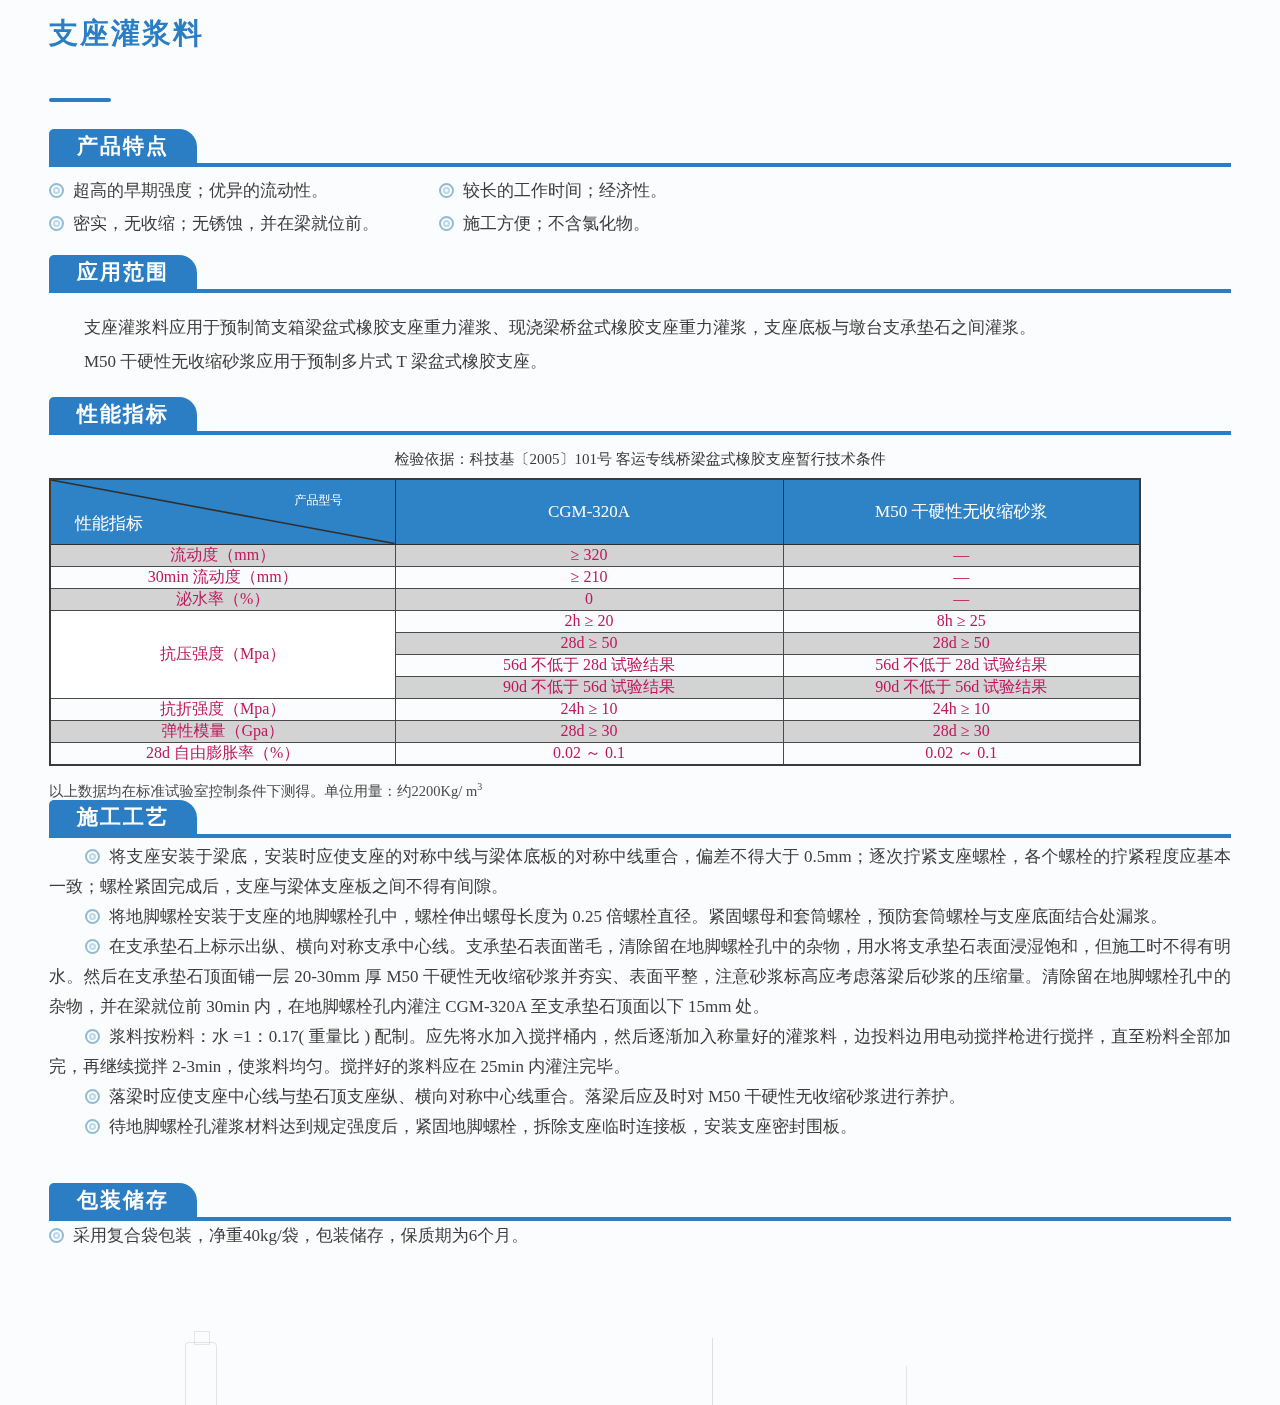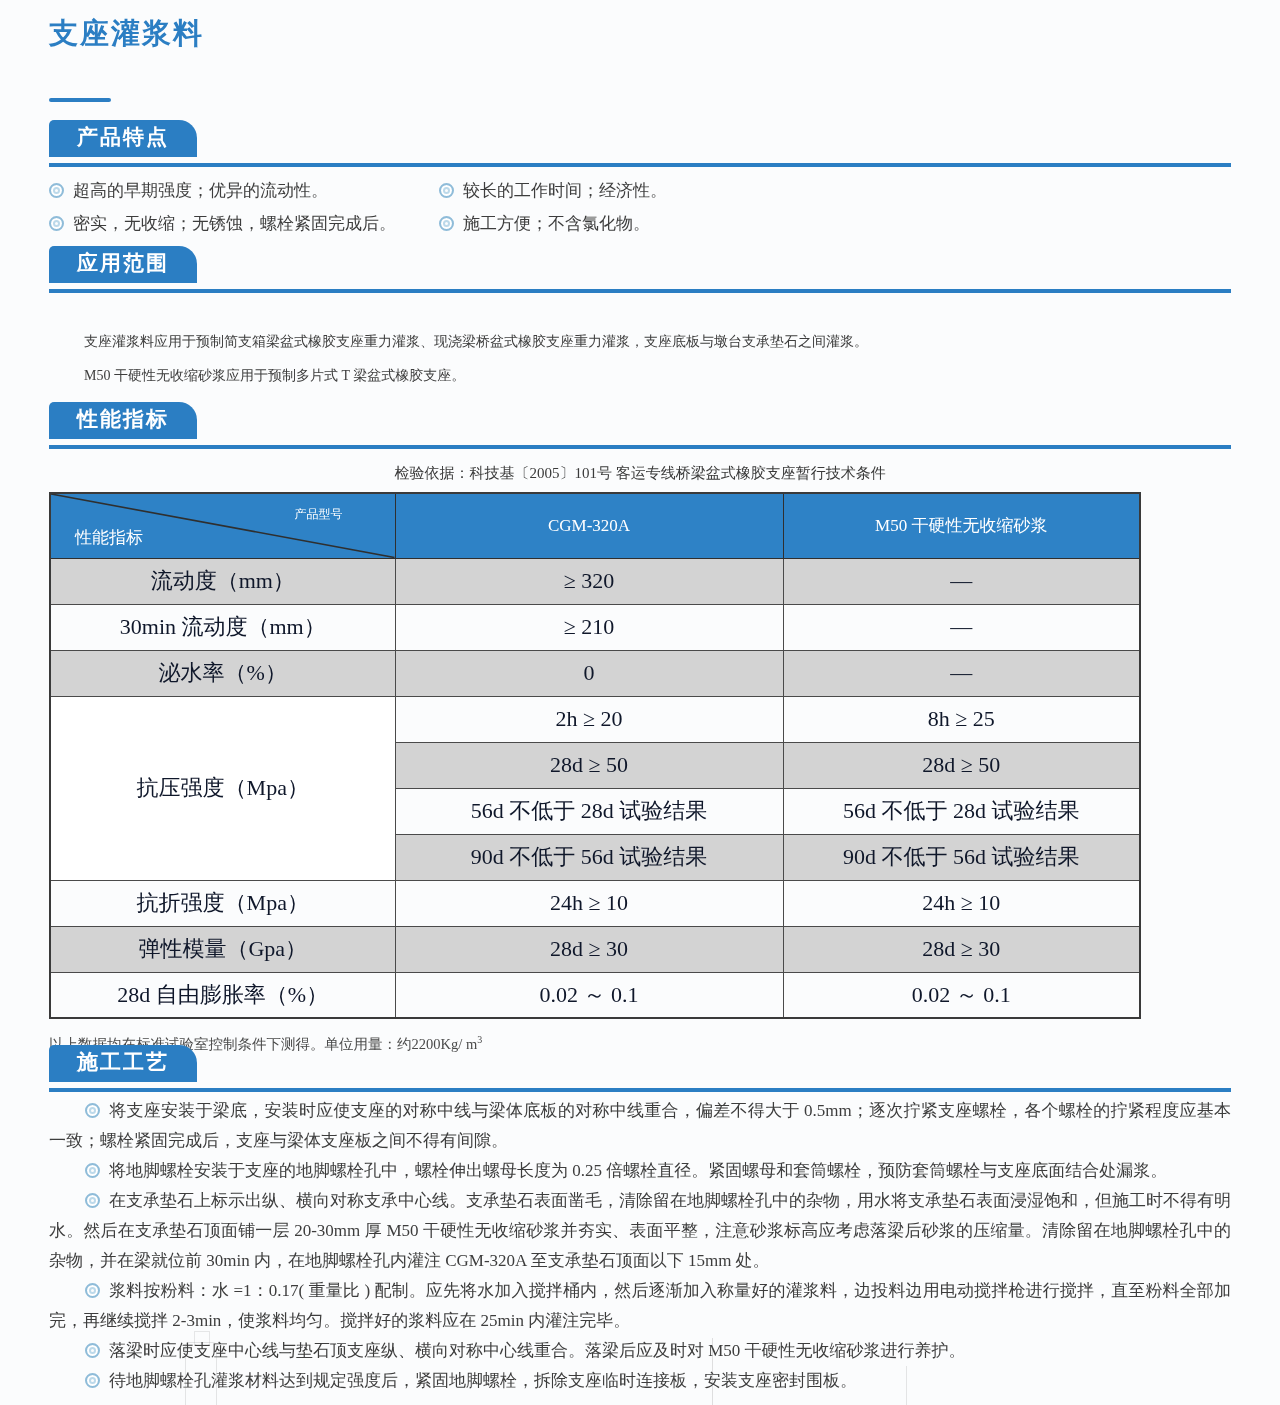--- a/index.html
+++ b/index.html
@@ -18,21 +18,21 @@
     margin:0; padding-top:14px;
     font-size:29px; line-height:38px; font-weight:bold;
     color:#2b7ec3; letter-spacing:2px;
   }
   .title-underline { width:62px; height:4px; background:#2b7ec3; margin-top:46px; border-radius:2px; }
 
   
   .sec-header { position:relative; height:37px; }
   .sec-rule { position:absolute; left:0; right:0; bottom:0; height:4px; background:#2b7ec3; }
   .sec-badge {
-    position:absolute; left:0; bottom:10px; z-index:2;
+    position:absolute; left:0; bottom:1px; z-index:2;
     height:37px; min-width:148px; padding:0 27px;
     background:#2b7ec3; color:#ffffff;
     font-size:21px; font-weight:bold; letter-spacing:2px;
     line-height:35px; text-align:center;
     border-radius:5px 18px 0 0;
   }
 
   
   .ring {
     display:inline-block; width:15px; height:15px;
@@ -42,30 +42,30 @@
   }
 
   
   .features-list {
     margin-top:12px;
     display:grid; grid-template-columns:390px 1fr;
     row-gap:9px; font-size:17px; line-height:24px;
   }
 
   
-  .app-text { margin-top:32px; padding-left:35px; font-size:14px; line-height:34px; }
+  .app-text { margin-top:18px; padding-left:35px; font-size:17px; line-height:34px; }
   .app-text p { margin:0; }
 
   
   .basis { margin-top:13px; text-align:center; font-size:15px; line-height:22px; color:#3a3a3a; }
   table.perf {
     margin-top:8px; width:1090px; border-collapse:collapse;
     border:2px solid #3a3a3a; table-layout:fixed;
   }
-  table.perf td { border:1px solid #4a4a4a; text-align:center; font-size:22px; color:#0f172a; height:46px; padding:0 6px; }
+  table.perf td { border:1px solid #4a4a4a; text-align:center; font-size:16px; color:#be185d; height:22px; padding:0 6px; }
   table.perf tr.g td { background:#d3d3d3; }
   table.perf td.white { background:#ffffff !important; }
   tr.head td { background:#2e82c6; color:#ffffff; height:65px; font-size:17px; border-color:#2f2f2f; }
   td.diag { position:relative; padding:0; }
   td.diag svg { position:absolute; left:0; top:0; width:100%; height:100%; }
   .corner-top { position:absolute; top:12px; right:52px; font-size:12px; color:#fff; }
   .corner-bottom { position:absolute; bottom:9px; left:24px; font-size:17px; color:#fff; }
   .table-note { margin-top:10px; font-size:14.5px; color:#4a4a4a; line-height:22px; }
   .table-note sup { font-size:10px; }
 
@@ -96,21 +96,21 @@
   <h1 class="doc-title">支座灌浆料</h1>
   <div class="title-underline"></div>
 
   <div class="sec-header" style="margin-top:28px;">
     <div class="sec-rule"></div>
     <div class="sec-badge">产品特点</div>
   </div>
   <div class="features-list">
     <div><span class="ring"></span><span>超高的早期强度；优异的流动性。</span></div>
     <div><span class="ring"></span><span>较长的工作时间；经济性。</span></div>
-    <div><span class="ring"></span><span>密实，无收缩；无锈蚀，螺栓紧固完成后。</span></div>
+    <div><span class="ring"></span><span>密实，无收缩；无锈蚀，并在梁就位前。</span></div>
     <div><span class="ring"></span><span>施工方便；不含氯化物。</span></div>
   </div>
 
   <div class="sec-header" style="margin-top:20px;">
     <div class="sec-rule"></div>
     <div class="sec-badge">应用范围</div>
   </div>
   <div class="app-text">
     <p>支座灌浆料应用于预制简支箱梁盆式橡胶支座重力灌浆、现浇梁桥盆式橡胶支座重力灌浆，支座底板与墩台支承垫石之间灌浆。</p>
     <p>M50 干硬性无收缩砂浆应用于预制多片式 T 梁盆式橡胶支座。</p>

